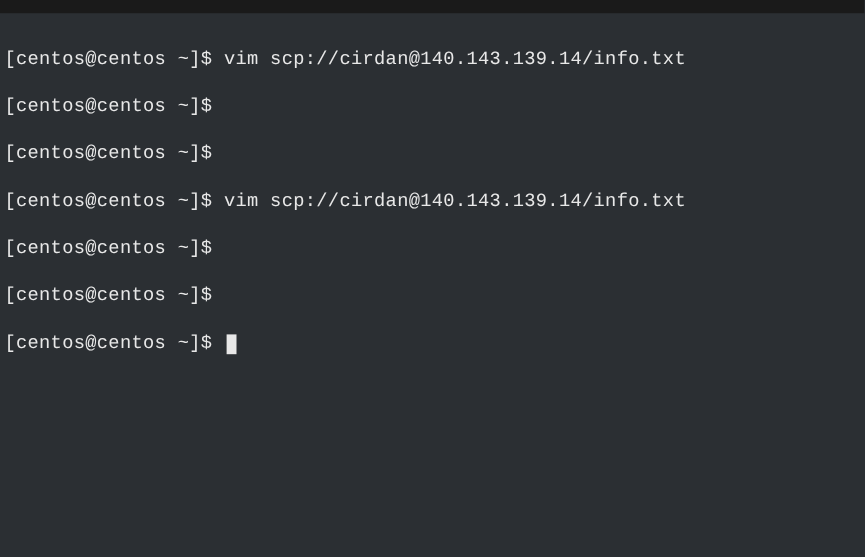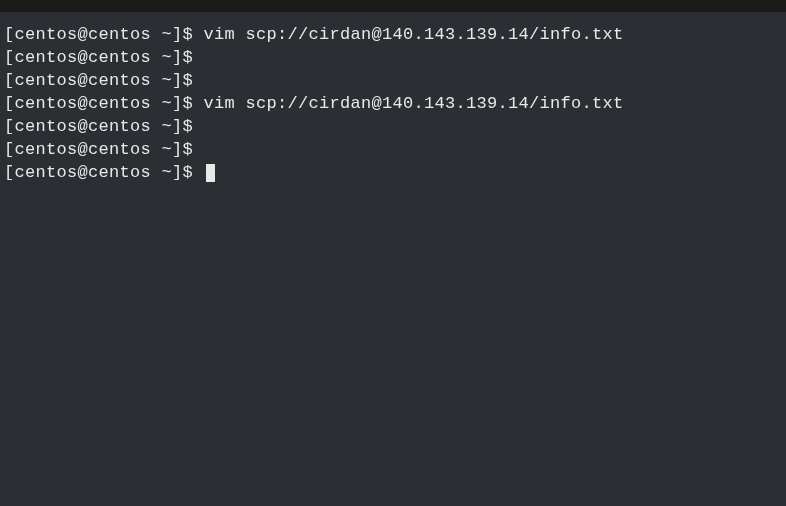--- a/index.html
+++ b/index.html
@@ -21,20 +21,21 @@
       background: #1a1a1a;
       width: 100%;
     }
     .terminal {
       padding: 12px 4px 4px 4px;
       line-height: 1.35;
       letter-spacing: 0.3px;
     }
     .line {
       white-space: pre;
+      margin-top: 20px;
     }
     .cursor {
       display: inline-block;
       width: 9px;
       height: 18px;
       background: #e8e8e8;
       vertical-align: text-bottom;
       margin-left: 2px;
     }
   </style>

